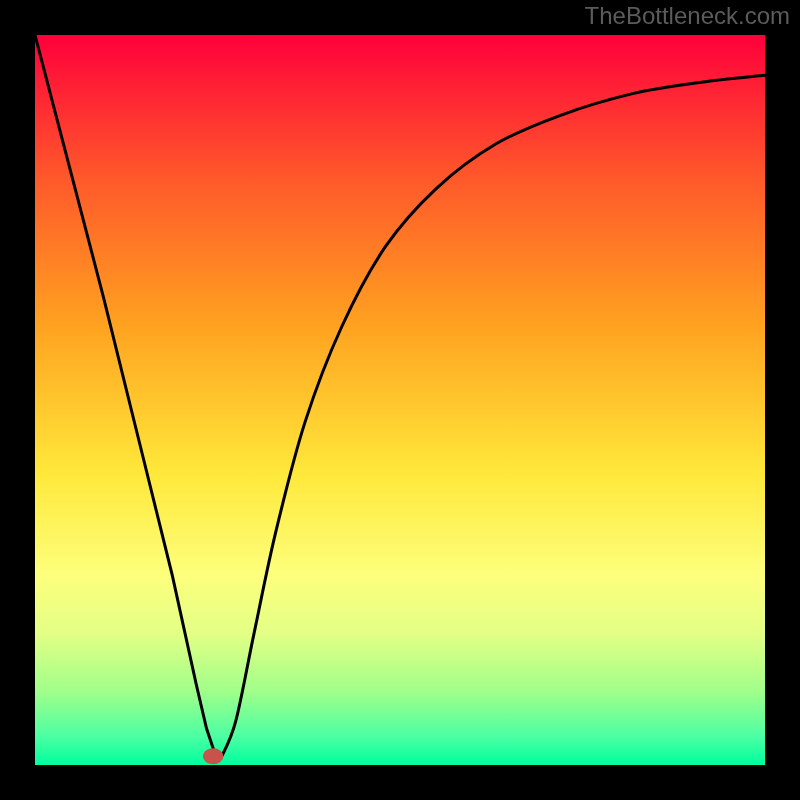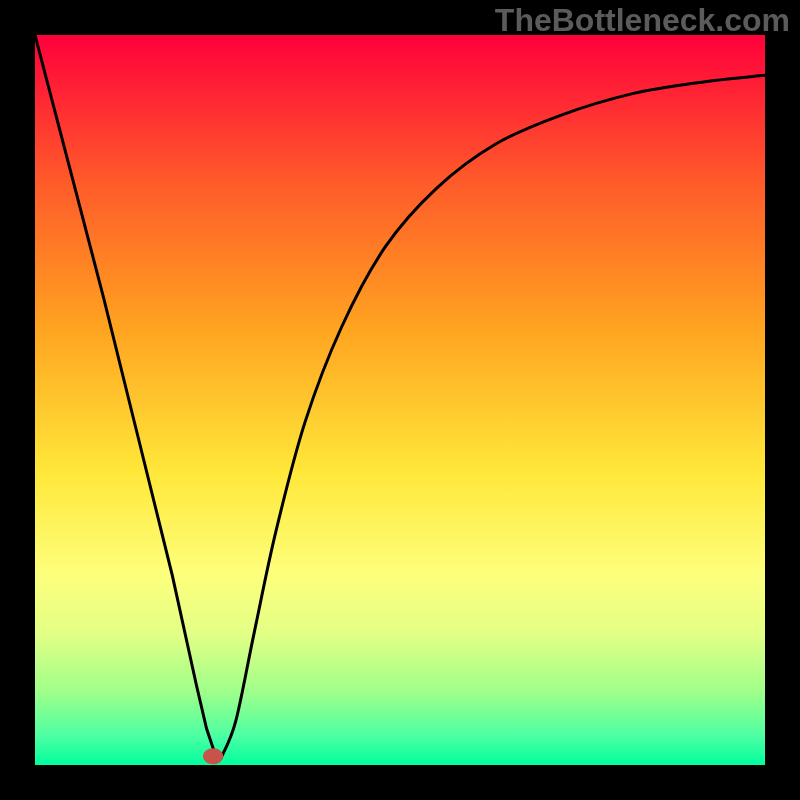--- a/index.html
+++ b/index.html
@@ -15,22 +15,22 @@
     position: relative;
     width: 800px;
     height: 800px;
     background: #000;
   }
   .watermark {
     position: absolute;
     top: 2px;
     right: 10px;
     color: #5b5b5b;
-    font-size: 32px;
-    font-weight: 700;
+    font-size: 24px;
+    font-weight: 400;
     z-index: 10;
     user-select: none;
   }
   .plot-area {
     position: absolute;
     left: 35px;
     top: 35px;
     width: 730px;
     height: 730px;
     overflow: hidden;

